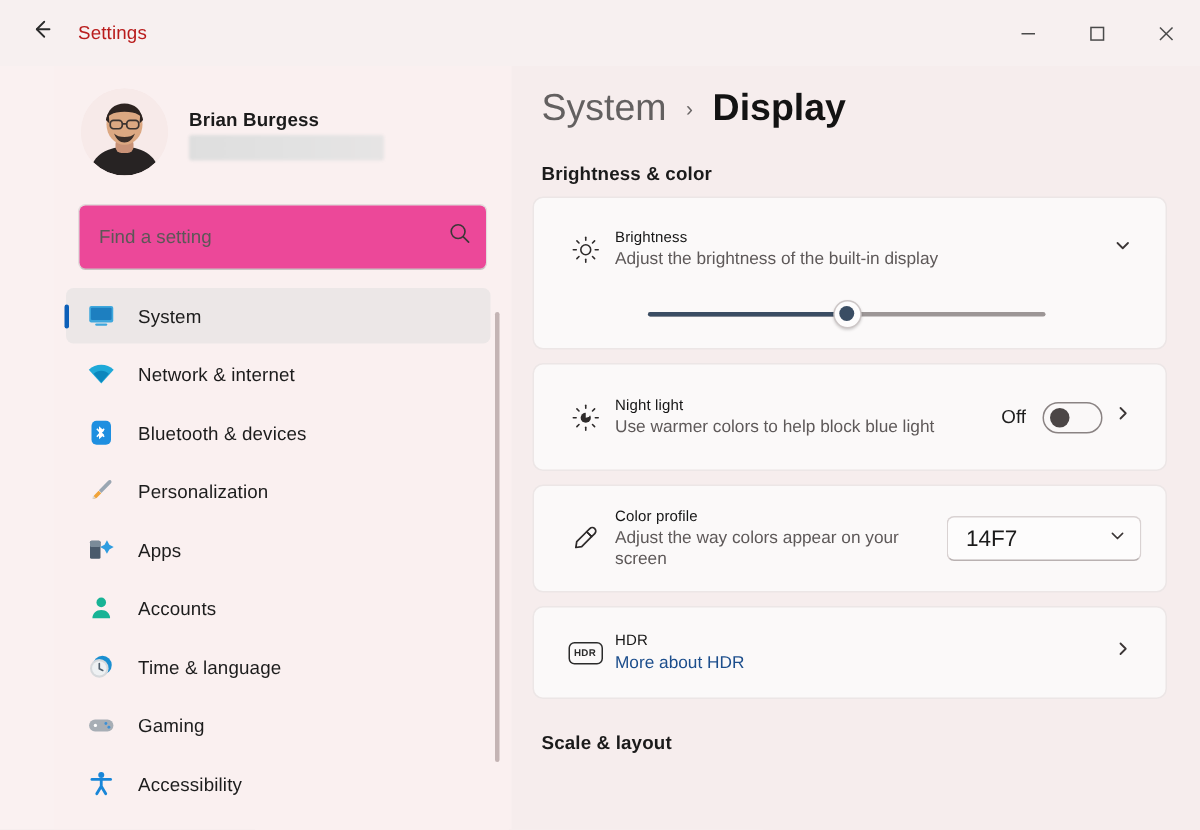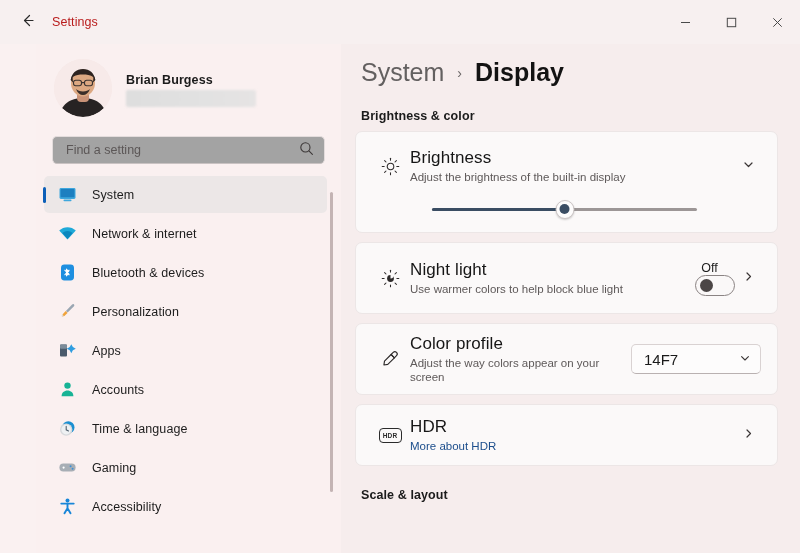--- a/index.html
+++ b/index.html
@@ -96,22 +96,22 @@
   .profile-email-blur {
     margin-top: 3px;
     width: 130px; height: 17px;
     background: linear-gradient(90deg,#dedede 0%, #e2e2e2 60%, #e6e4e4 100%);
     border-radius: 2px;
     filter: blur(1.2px);
   }
 
   .search-wrap { padding: 14px 16px 0 16px; }
   .search-box {
-    height: 28px;
-    background: #a3a3a3;
+    height: 44px;
+    background: #ec4899;
     border: 1px solid #e3dcdc;
     border-bottom: 1.6px solid #c9c2c2;
     border-radius: 5px;
     display: flex;
     align-items: center;
     padding: 0 10px 0 13px;
     cursor: text;
   }
   .search-input {
     flex: 1;
@@ -225,21 +225,21 @@
   .card.nightlight  { height: 72px; }
   .card.colorprofile{ height: 72px; }
   .card.hdr         { height: 62px; }
 
   .card-icon {
     width: 40px; flex: 0 0 40px;
     display: flex; align-items: center; justify-content: center;
   }
   .card-main { flex: 1; min-width: 0; }
   .card-title {
-    font-size: 17px;
+    font-size: 10px;
     color: #161616;
     letter-spacing: .1px;
   }
   .card-sub {
     font-size: 11.5px;
     color: #5e5959;
     margin-top: 2px;
     line-height: 14px;
     max-width: 270px;
   }
@@ -294,21 +294,21 @@
     box-shadow: 0 1px 2px rgba(0,0,0,.18);
   }
   .slider-thumb::after {
     content: "";
     width: 10px; height: 10px;
     border-radius: 50%;
     background: #3a4d63;
   }
 
   
-  .toggle-group { display: flex; align-items: center; margin-left: auto; flex-direction: column; }
+  .toggle-group { display: flex; align-items: center; margin-left: auto; }
   .toggle-label {
     font-size: 12.5px;
     color: #1d1d1d;
     margin-right: 11px;
   }
   .toggle {
     width: 40px; height: 21px;
     border-radius: 11px;
     background: #faf8f8;
     border: 1px solid #8a8383;

